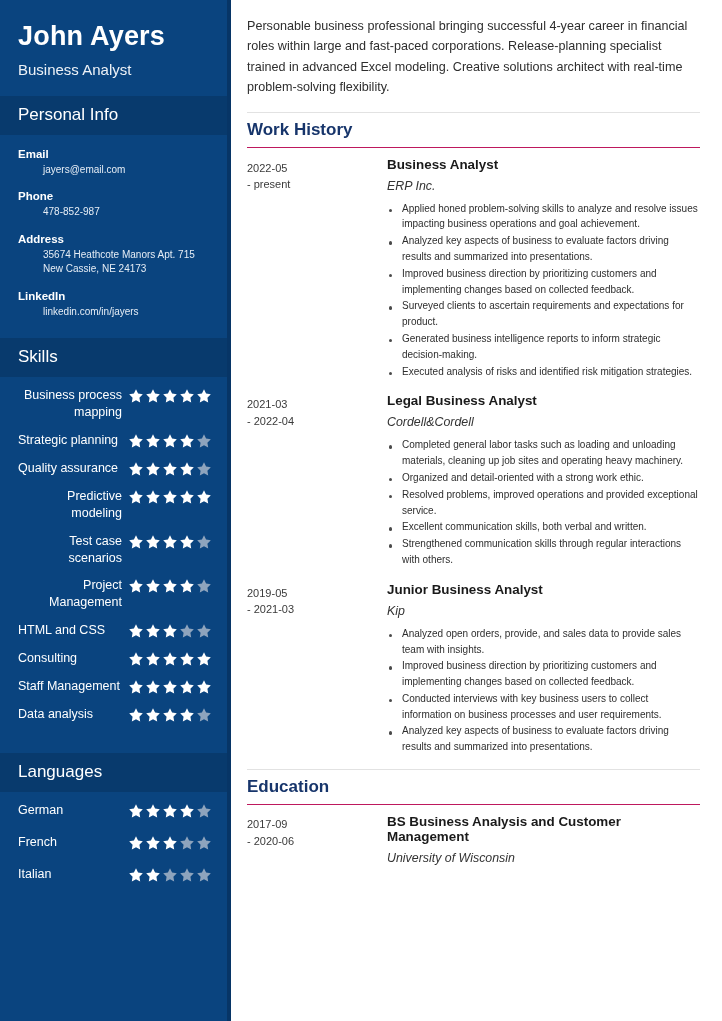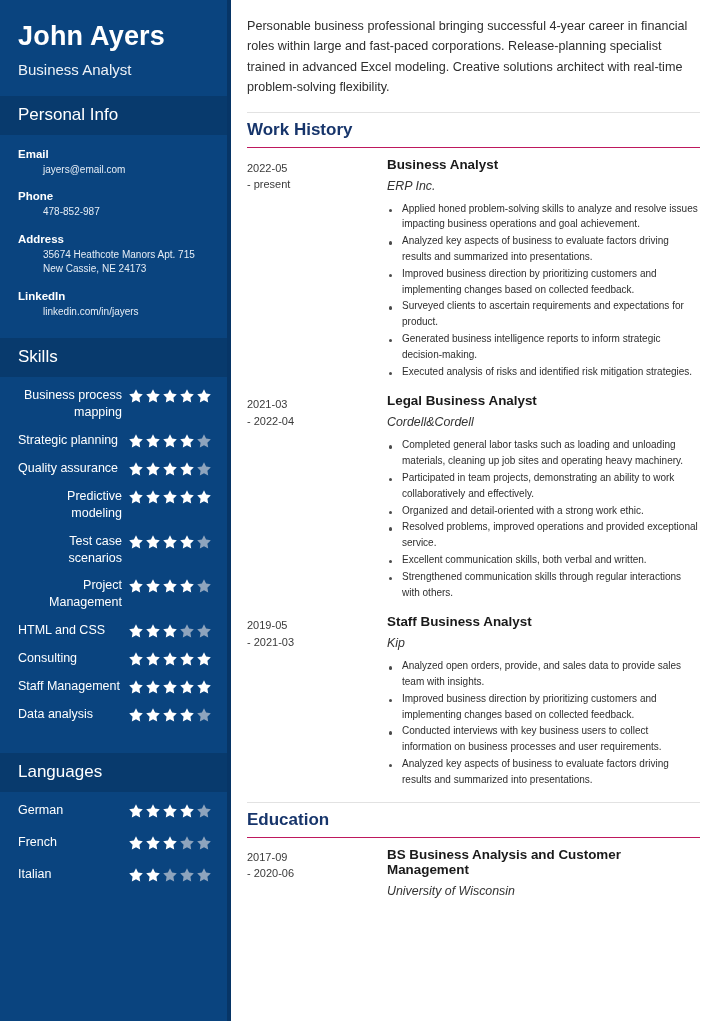--- a/index.html
+++ b/index.html
@@ -510,35 +510,34 @@
         <div class="entry">
           <div class="entry-dates">
             <div>2021-03</div>
             <div>- 2022-04</div>
           </div>
           <div class="entry-main">
             <div class="entry-role">Legal Business Analyst</div>
             <div class="entry-org">Cordell&amp;Cordell</div>
             <ul class="bullets">
               <li>Completed general labor tasks such as loading and unloading materials, cleaning up job sites and operating heavy machinery.</li>
-              <li>Participated in team projects, demonstrating an ability to work collaboratively and effectively.</li>
               <li>Organized and detail-oriented with a strong work ethic.</li>
               <li>Resolved problems, improved operations and provided exceptional service.</li>
               <li>Excellent communication skills, both verbal and written.</li>
               <li>Strengthened communication skills through regular interactions with others.</li>
             </ul>
           </div>
         </div>
         <div class="entry">
           <div class="entry-dates">
             <div>2019-05</div>
             <div>- 2021-03</div>
           </div>
           <div class="entry-main">
-            <div class="entry-role">Staff Business Analyst</div>
+            <div class="entry-role">Junior Business Analyst</div>
             <div class="entry-org">Kip</div>
             <ul class="bullets">
               <li>Analyzed open orders, provide, and sales data to provide sales team with insights.</li>
               <li>Improved business direction by prioritizing customers and implementing changes based on collected feedback.</li>
               <li>Conducted interviews with key business users to collect information on business processes and user requirements.</li>
               <li>Analyzed key aspects of business to evaluate factors driving results and summarized into presentations.</li>
             </ul>
           </div>
         </div>
       </div>

